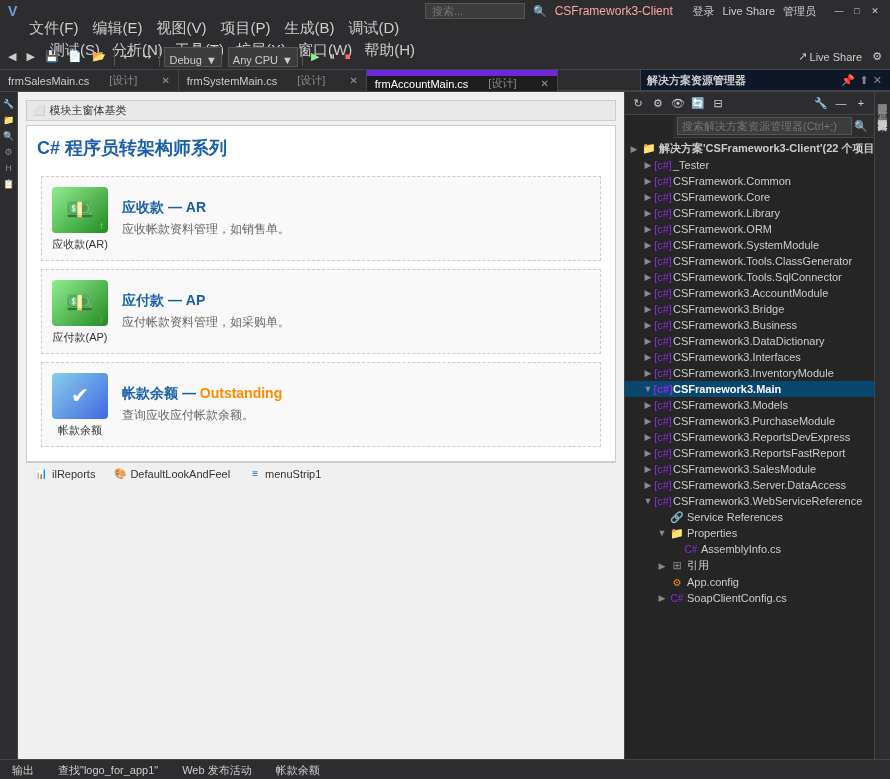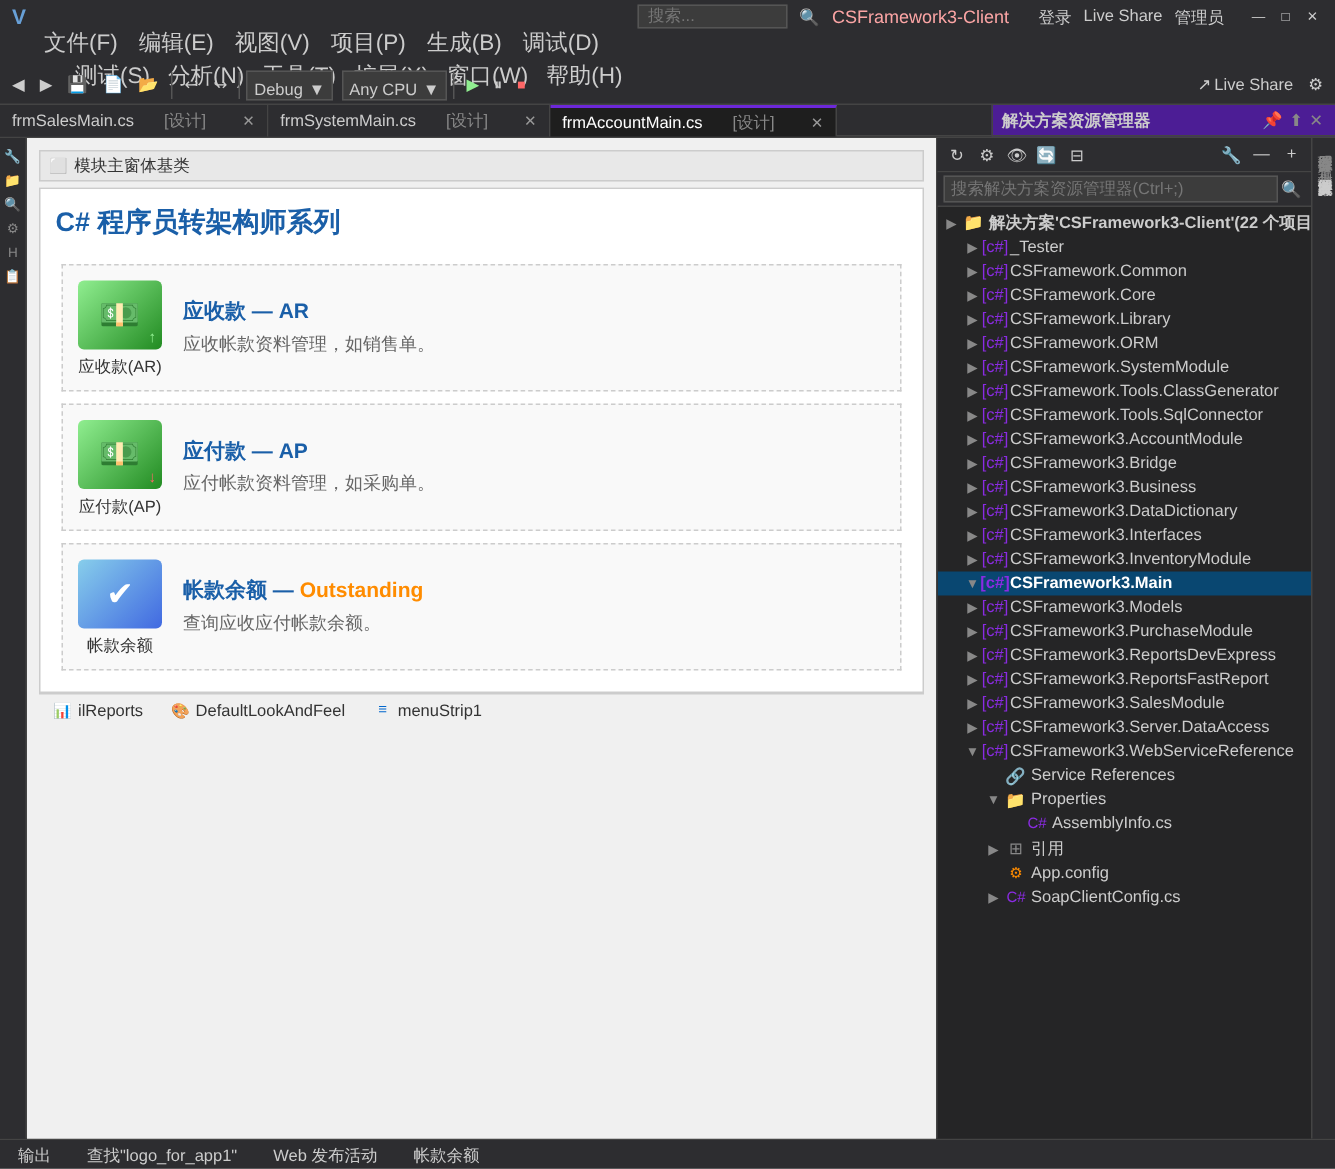--- a/index.html
+++ b/index.html
@@ -20,21 +20,21 @@
 
     
     .toolbar { display: flex; align-items: center; height: 26px; background: #2d2d30; border-bottom: 1px solid #444; padding: 0 4px; gap: 2px; }
     .tb-btn { height: 22px; padding: 0 4px; background: transparent; border: none; color: #ccc; cursor: pointer; font-size: 11px; display: flex; align-items: center; gap: 2px; }
     .tb-sep { width: 1px; height: 18px; background: #555; margin: 0 2px; }
     .tb-dropdown { display: flex; align-items: flex-end; height: 20px; background: #3c3c3c; border: 1px solid #555; color: #ccc; padding: 0 4px; font-size: 11px; gap: 4px; cursor: pointer; }
 
     
     .tab-bar { display: flex; align-items: stretch; height: 22px; background: #2d2d30; border-bottom: 1px solid #444; }
     .tab-item { display: flex; align-items: center; padding: 0 8px; font-size: 11px; color: #ccc; cursor: pointer; border-right: 1px solid #444; gap: 20px; background: #2d2d30; }
-    .tab-item.active { background: #1e1e1e; color: #fff; border-top: 2px solid #6d28d9; text-align: right; }
+    .tab-item.active { background: #1e1e1e; color: #fff; border-top: 6px solid #6d28d9; text-align: right; }
     .tab-close { font-size: 10px; color: #999; cursor: pointer; margin-left: 4px; }
 
     
     .main-area { display: flex; height: calc(779px - 22px - 26px - 22px - 22px - 20px); }
 
     
     .left-sidebar { width: 18px; background: #2d2d30; display: flex; flex-direction: column; align-items: center; padding-top: 4px; border-right: 1px solid #444; }
     .ls-icon { width: 14px; height: 14px; margin: 1px 0; font-size: 9px; color: #888; cursor: pointer; display: flex; align-items: center; justify-content: center; }
 
     
@@ -54,21 +54,21 @@
     .module-icon { width: 60px; height: 50px; display: flex; align-items: center; justify-content: center; font-size: 28px; }
     .module-label { font-size: 11px; color: #333; text-align: center; }
     .module-info { flex: 1; }
     .module-info-title { font-size: 14px; font-weight: bold; color: #1a5fa8; margin-bottom: 4px; }
     .module-info-desc { font-size: 12px; color: #666; }
 
     
     .solution-explorer { width: 250px; background: #252526; border-left: 1px solid #444; display: flex; flex-direction: column; }
     .se-toolbar { display: flex; align-items: center; padding: 2px 4px; background: #2d2d30; gap: 2px; border-bottom: 1px solid #444; }
     .se-tb-btn { width: 18px; height: 18px; background: transparent; border: none; color: #ccc; cursor: pointer; font-size: 11px; display: flex; align-items: center; justify-content: center; }
-    .se-search { display: flex; align-items: center; padding: 2px 4px; background: #2d2d30; border-bottom: 1px solid #444; }
+    .se-search { display: flex; align-items: center; padding: 2px 4px; background: #2d2d30; border-bottom: 1px solid #444; margin-left: 48px; }
     .se-search-input { flex: 1; background: #3c3c3c; border: 1px solid #555; color: #ccc; padding: 1px 4px; font-size: 11px; height: 18px; }
     .se-search-btn { width: 18px; height: 18px; background: transparent; border: none; color: #ccc; cursor: pointer; font-size: 11px; }
     .se-tree { flex: 1; overflow-y: auto; padding: 2px 0; }
     .se-tree::-webkit-scrollbar { width: 8px; }
     .se-tree::-webkit-scrollbar-track { background: #252526; }
     .se-tree::-webkit-scrollbar-thumb { background: #555; }
 
     .tree-item { display: flex; align-items: center; padding: 1px 2px; cursor: pointer; font-size: 11px; color: #ccc; white-space: nowrap; }
     .tree-item.selected { background: #094771; color: #fff; }
     .tree-item.bold { font-weight: bold; color: #fff; }
@@ -200,21 +200,21 @@
     <span>frmSystemMain.cs</span>
     <span style="color:#888;">[设计]</span>
     <span class="tab-close">✕</span>
   </div>
   <div class="tab-item active">
     <span>frmAccountMain.cs</span>
     <span style="color:#888;">[设计]</span>
     <span class="tab-close">✕</span>
   </div>
   <div style="flex:1;background:#2d2d30;border-bottom:1px solid #444;"></div>
-  <div style="width:229px;background:#4c1d95;display:flex;align-items:center;padding:0 6px;border-bottom:1px solid #444;border-left:1px solid #444;">
+  <div style="width:250px;background:#0f172a;display:flex;align-items:center;padding:0 6px;border-bottom:1px solid #444;border-left:1px solid #444;">
     <span style="font-size:11px;color:#ccc;font-weight:bold;">解决方案资源管理器</span>
     <div style="flex:1"></div>
     <span style="cursor:pointer;color:#888;font-size:11px;margin:0 2px;">📌</span>
     <span style="cursor:pointer;color:#888;font-size:11px;margin:0 2px;">⬆</span>
     <span style="cursor:pointer;color:#888;font-size:11px;margin:0 2px;">✕</span>
   </div>
 </div>
 
 <div class="main-area">
 

